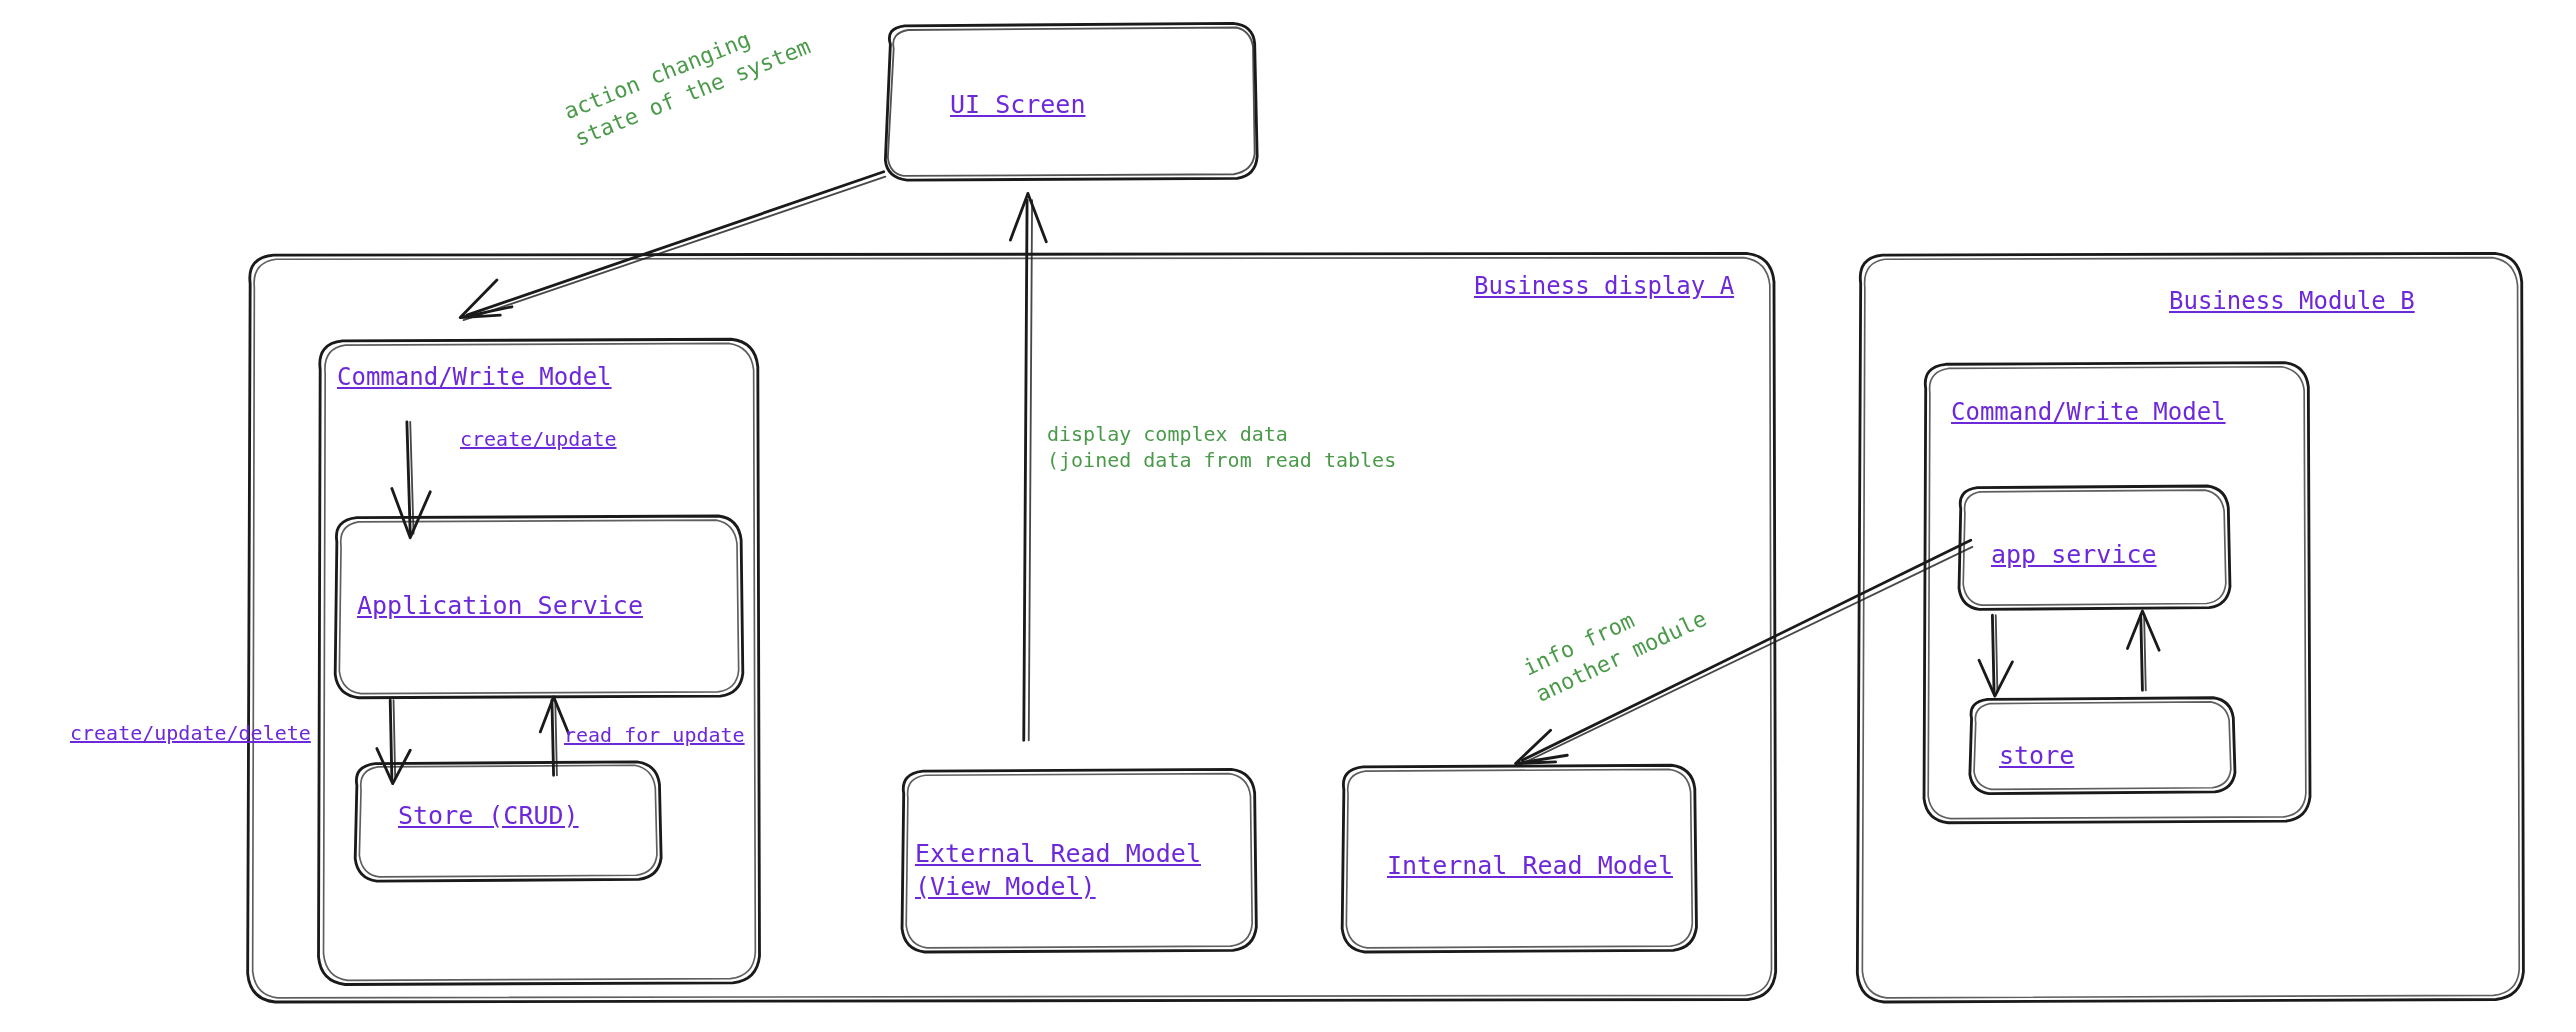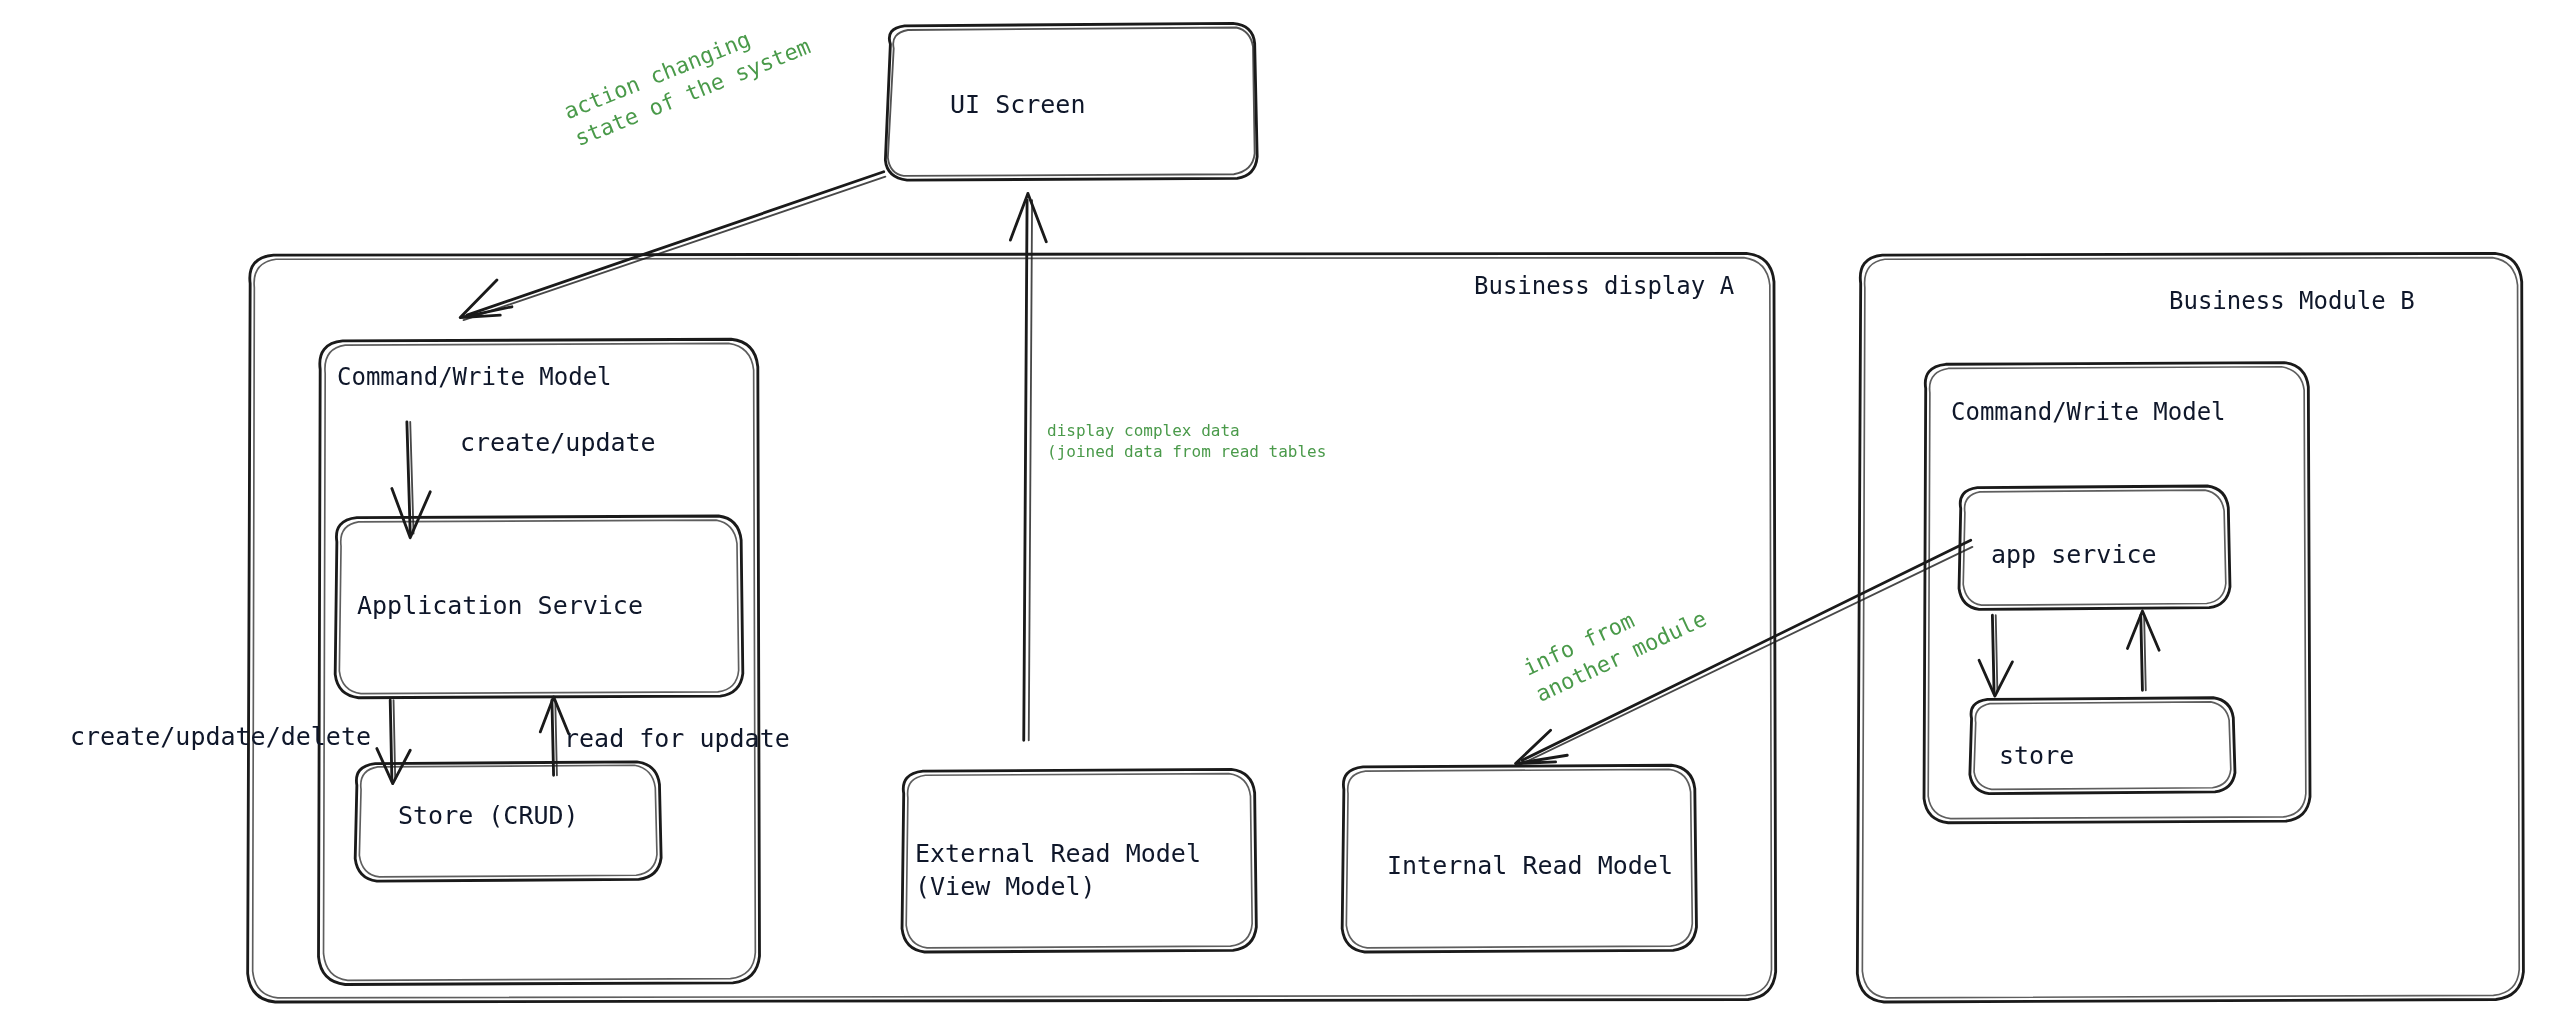--- a/index.html
+++ b/index.html
@@ -19,36 +19,37 @@
   svg.sketch {
     position: absolute;
     top: 0;
     left: 0;
     width: 2576px;
     height: 1032px;
     pointer-events: none;
   }
   .lbl {
     position: absolute;
-    color: #0f172a;
+    color: #6d28d9;
     font-family: "DejaVu Sans Mono", "Liberation Mono", monospace;
     white-space: pre;
     line-height: 1.32;
     letter-spacing: 0px;
+    text-decoration: underline;
   }
   .green {
     color: #4a9a4a;
     font-family: "DejaVu Sans Mono", "Liberation Mono", monospace;
     white-space: pre;
     line-height: 1.30;
   }
   .f-box    { font-size: 25px; }
   .f-module { font-size: 24px; }
-  .f-ann    { font-size: 25px; }
-  .f-green  { font-size: 16px; }
+  .f-ann    { font-size: 20px; }
+  .f-green  { font-size: 20px; }
   .f-greenrot { font-size: 22px; }
   .rot-a { transform: rotate(-22deg); transform-origin: 0 0; }
   .rot-b { transform: rotate(-25deg); transform-origin: 0 0; }
 </style>
 </head>
 <body>
 
 <div id="canvas">
 
   <svg class="sketch" viewBox="0 0 3090 1238" xmlns="http://www.w3.org/2000/svg">

